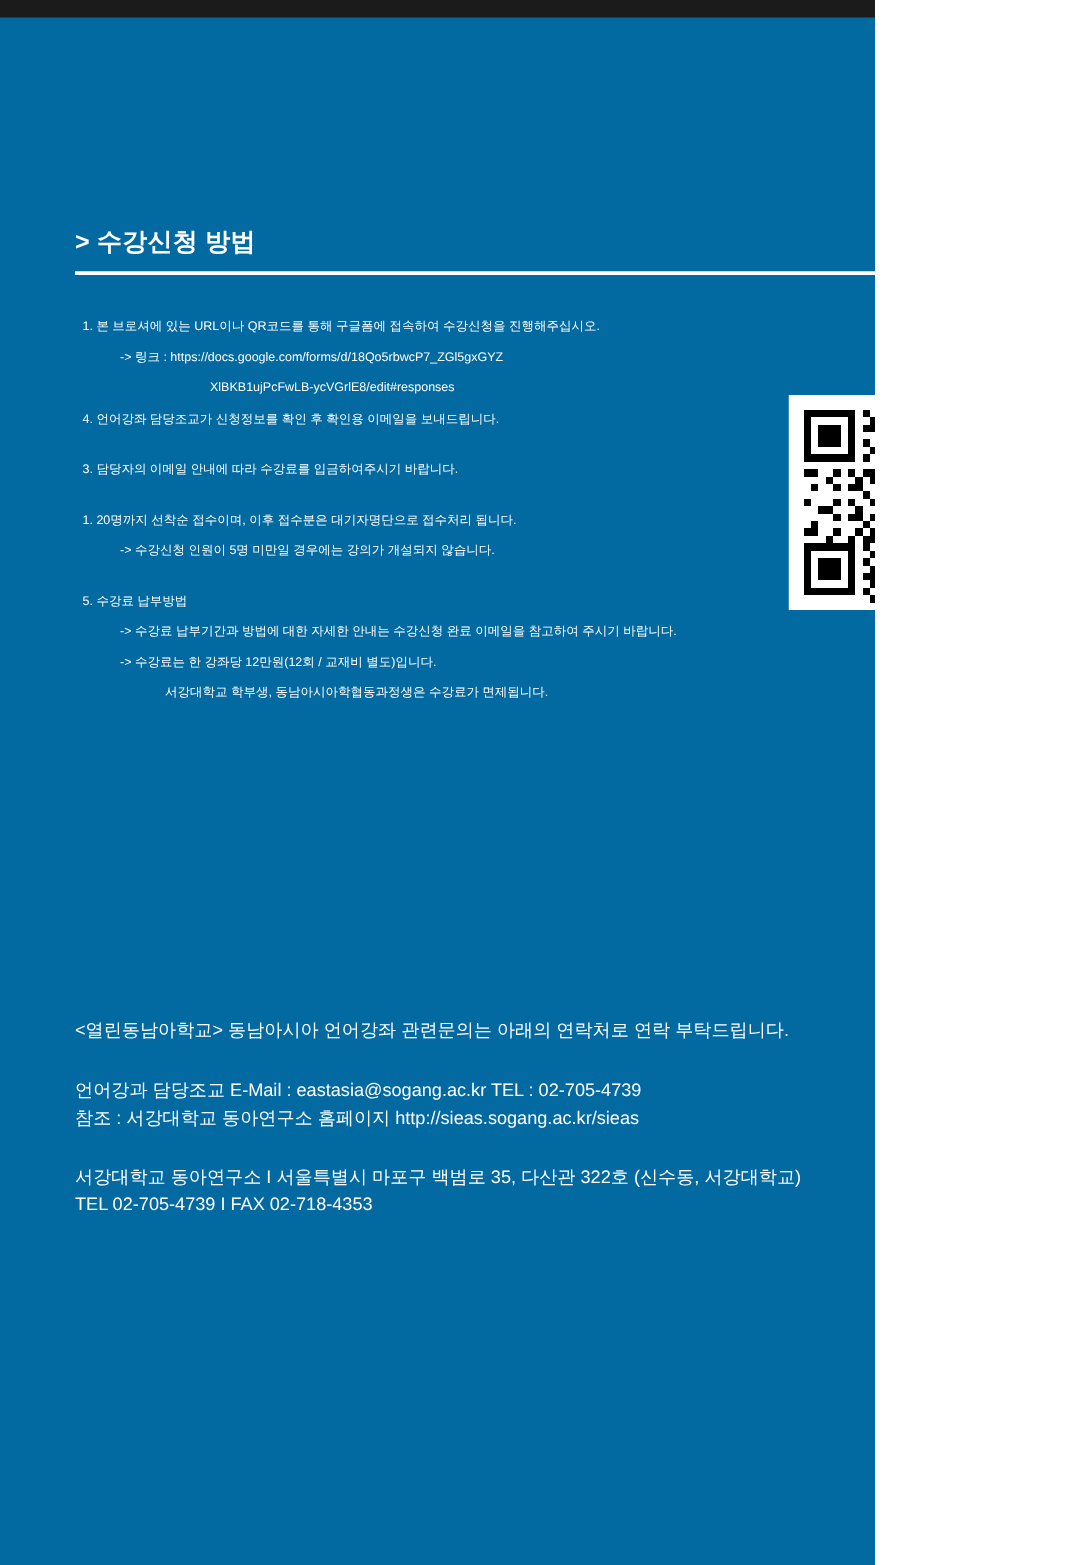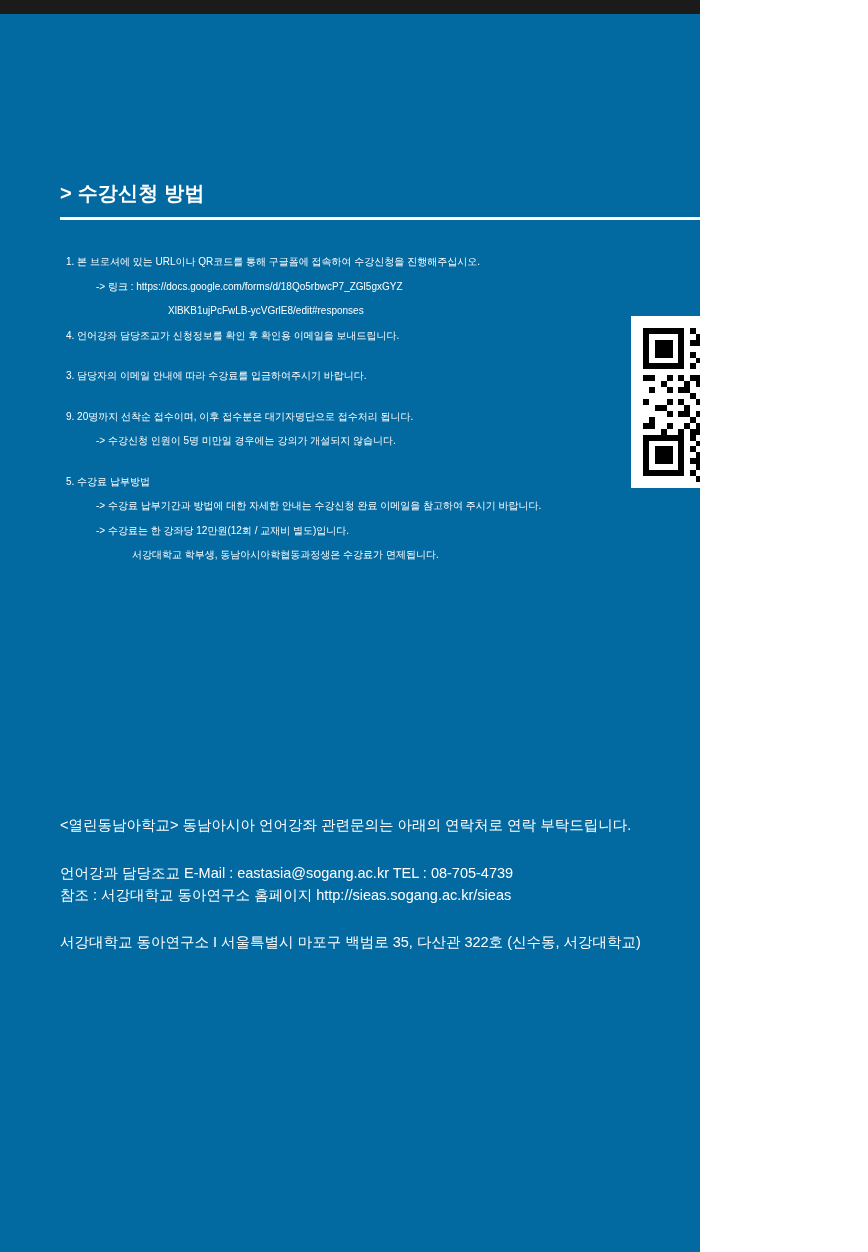--- a/index.html
+++ b/index.html
@@ -117,21 +117,21 @@
       <li class="li num">1. 본 브로셔에 있는 URL이나 QR코드를 통해 구글폼에 접속하여 수강신청을 진행해주십시오.</li>
       <div class="gap-s"></div>
       <li class="li indent1">-&gt; 링크 :  https://docs.google.com/forms/d/18Qo5rbwcP7_ZGl5gxGYZ</li>
       <div class="gap-s"></div>
       <li class="li indent3">XlBKB1ujPcFwLB-ycVGrlE8/edit#responses</li>
       <div class="gap-s"></div>
       <li class="li num">4. 언어강좌 담당조교가 신청정보를 확인 후 확인용 이메일을 보내드립니다.</li>
       <div class="gap-l"></div>
       <li class="li num">3. 담당자의 이메일 안내에 따라 수강료를 입금하여주시기 바랍니다.</li>
       <div class="gap-l"></div>
-      <li class="li num">9. 20명까지 선착순 접수이며, 이후 접수분은 대기자명단으로 접수처리 됩니다.</li>
+      <li class="li num">1. 20명까지 선착순 접수이며, 이후 접수분은 대기자명단으로 접수처리 됩니다.</li>
       <div class="gap-s"></div>
       <li class="li indent1">-&gt; 수강신청 인원이 5명 미만일 경우에는 강의가 개설되지 않습니다.</li>
       <div class="gap-l"></div>
       <li class="li num">5. 수강료 납부방법</li>
       <div class="gap-s"></div>
       <li class="li indent1">-&gt; 수강료 납부기간과 방법에 대한 자세한 안내는 수강신청 완료 이메일을 참고하여 주시기 바랍니다.</li>
       <div class="gap-s"></div>
       <li class="li indent1">-&gt; 수강료는 한 강좌당 12만원(12회 / 교재비 별도)입니다.</li>
       <div class="gap-s"></div>
       <li class="li indent2">서강대학교 학부생, 동남아시아학협동과정생은 수강료가 면제됩니다.</li>
@@ -337,19 +337,20 @@
         <rect x="22" y="27" width="2" height="1"></rect>
         <rect x="25" y="27" width="1" height="1"></rect>
       </g>
     </svg>
   </div>
 
 
   <div class="section" style="top:815px;">
     <div class="contact-line">&lt;열린동남아학교&gt; 동남아시아 언어강좌 관련문의는 아래의 연락처로 연락 부탁드립니다.</div>
     <div class="gap-l"></div>
-    <div class="contact-line">언어강과 담당조교 E-Mail : eastasia@sogang.ac.kr TEL : 08-705-4739</div>
+    <div class="contact-line">언어강과 담당조교 E-Mail : eastasia@sogang.ac.kr TEL : 02-705-4739</div>
     <div class="contact-line">참조 : 서강대학교 동아연구소 홈페이지 http://sieas.sogang.ac.kr/sieas</div>
     <div class="gap-l"></div>
     <div class="contact-line">서강대학교 동아연구소 I 서울특별시 마포구 백범로 35, 다산관 322호 (신수동, 서강대학교)</div>
+    <div class="contact-line">TEL 02-705-4739  I  FAX 02-718-4353</div>
   </div>
 
 </div>
 
 </body></html>

